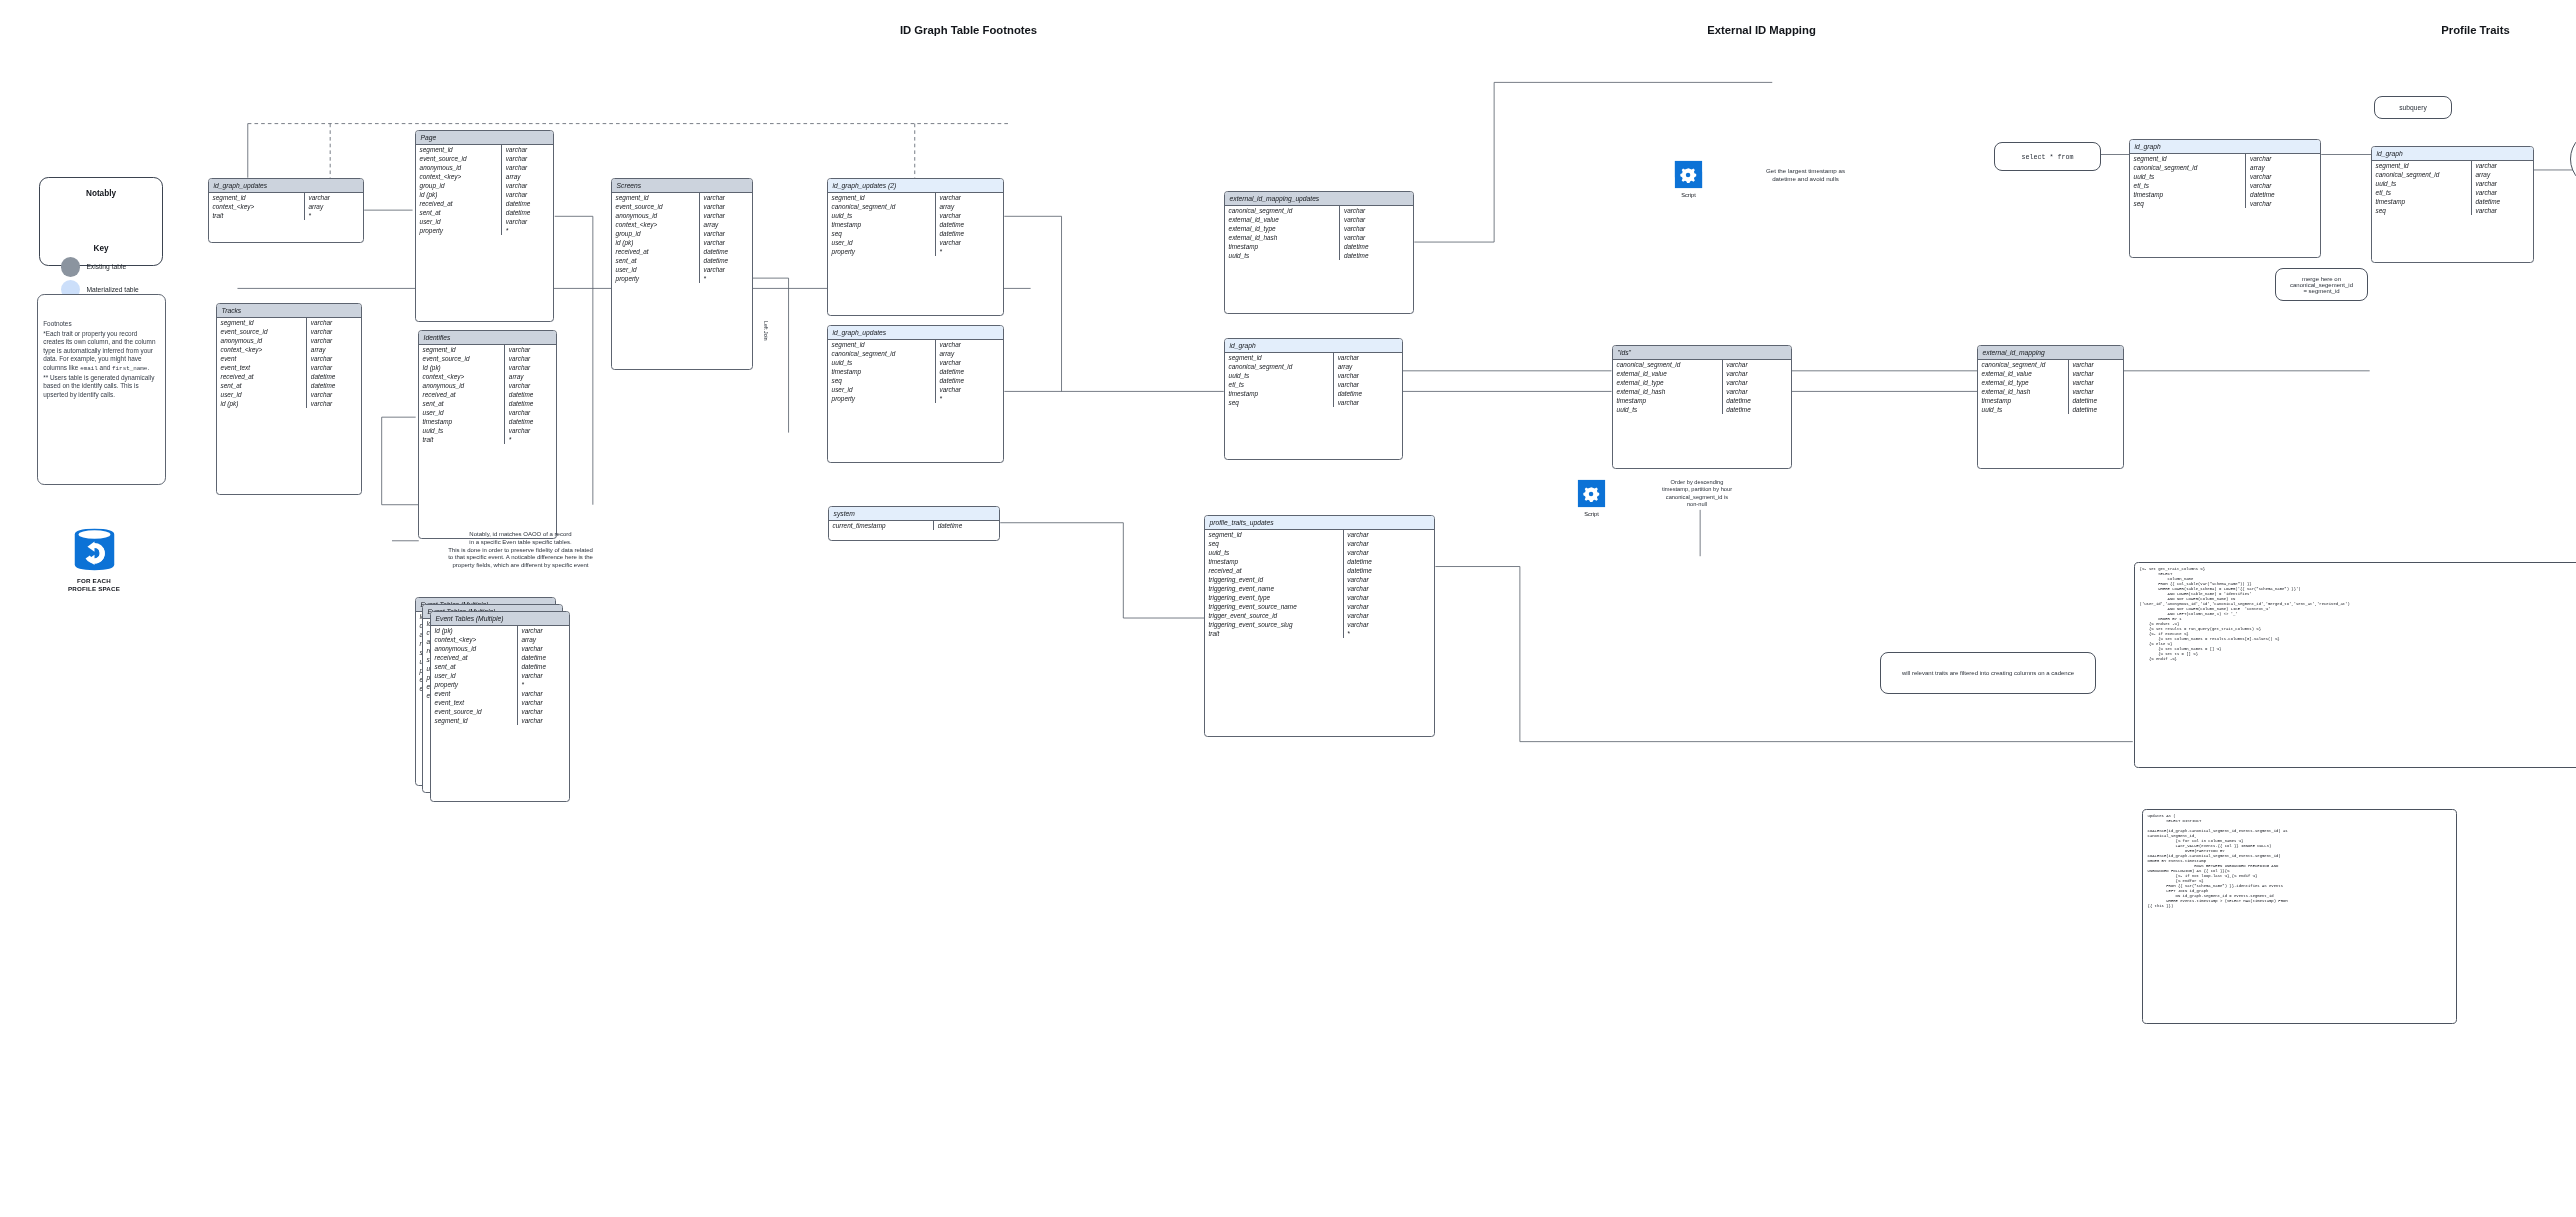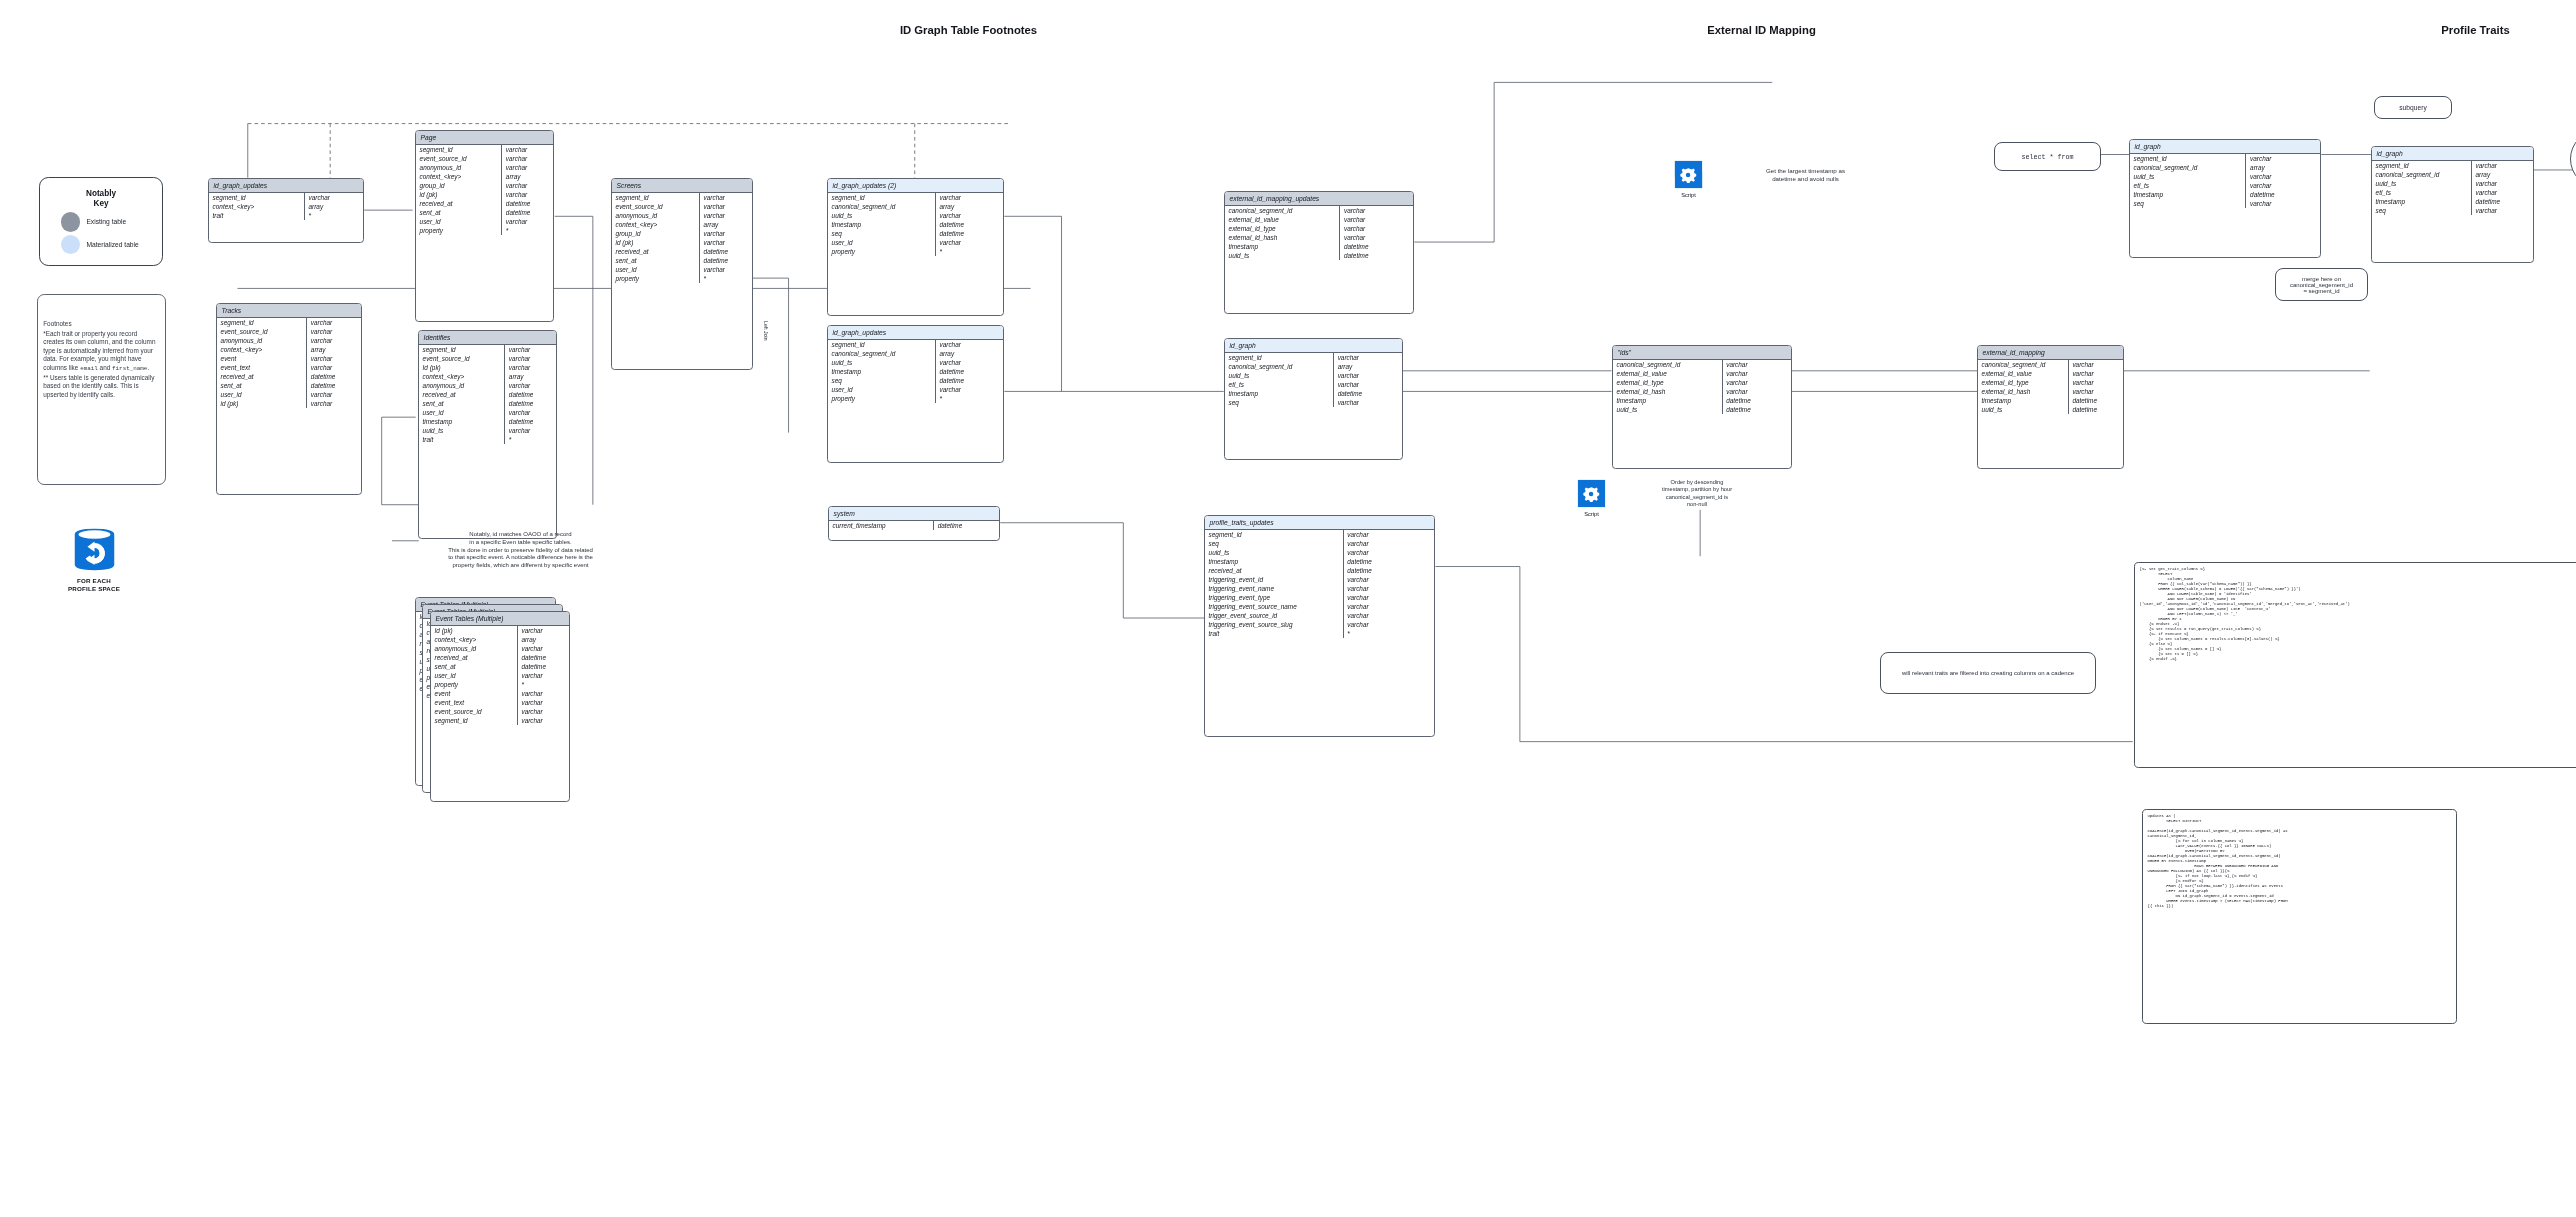--- a/index.html
+++ b/index.html
@@ -32,21 +32,21 @@
         box-sizing:border-box;padding:4.1px 4.6px;font-family:"Liberation Mono",monospace;
         font-size:3.9px;line-height:1.28;white-space:pre;color:#10131a;overflow:hidden;}
 
   
   .txt{position:absolute;font-size:6.2px;color:#2a3039;text-align:center;line-height:1.3;}
 
   
   .card{position:absolute;border:1.2px solid #3b4350;border-radius:9.3px;background:#fff;
         box-sizing:border-box;}
   .card.thin{border-width:0.8px;border-color:#5d6470;border-radius:7.2px;}
-  .key-title{font-weight:bold;font-size:8.2px;text-align:center;color:#10131a;line-height:1.2;}
+  .key-title{font-weight:bold;font-size:8.2px;text-align:center;color:#10131a;line-height:1.2;margin-top:45px;}
   .swatch{width:19.6px;height:19.6px;border-radius:50%;display:inline-block;}
   .keyrow{display:flex;align-items:center;gap:6.2px;margin:3.1px 0 0 20.6px;}
   .keyrow span.lbl{font-size:6.7px;color:#1b2026;line-height:1.2;max-width:54px;}
   .foot{font-size:6.4px;color:#343b46;line-height:1.34;padding:0 5.2px;}
   .foot code{font-family:"Liberation Mono",monospace;font-size:5.9px;}
   .scriptwrap{position:absolute;text-align:center;}
   .scriptwrap .cap{font-size:5.7px;color:#10131a;margin-top:1px;}
   .dbwrap{position:absolute;text-align:center;width:62px;}
   .dbwrap .cap{font-size:6.2px;font-weight:bold;color:#10131a;line-height:1.18;margin-top:1.5px;
      letter-spacing:0.2px;}

